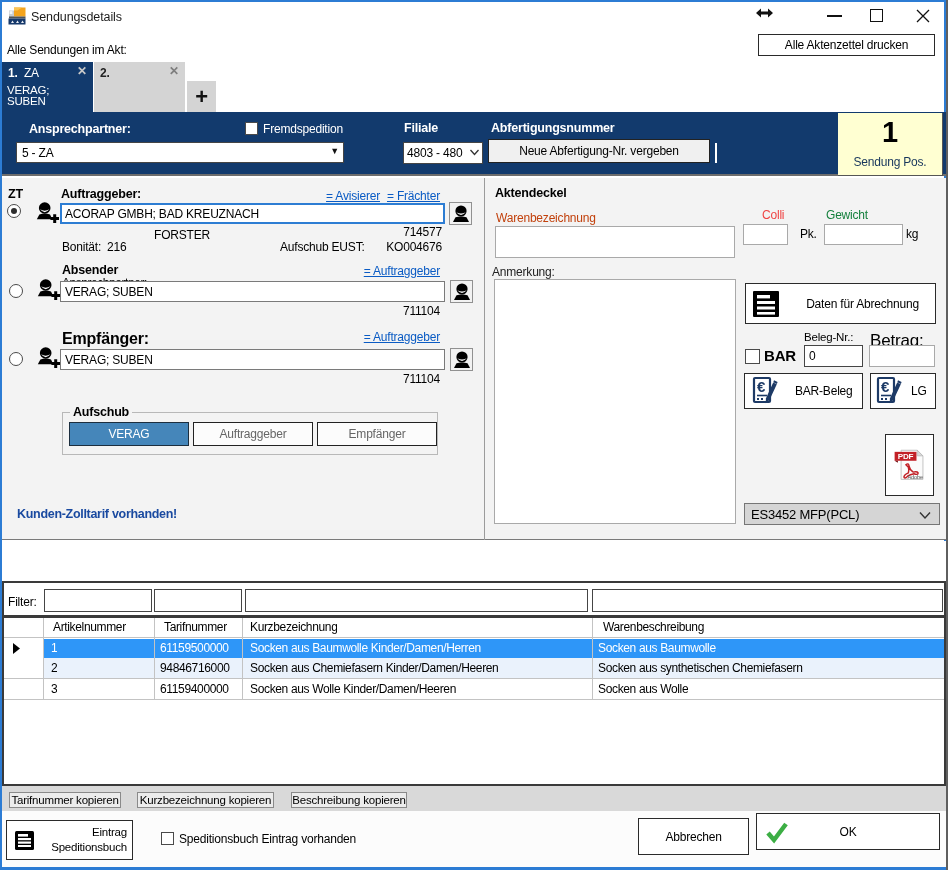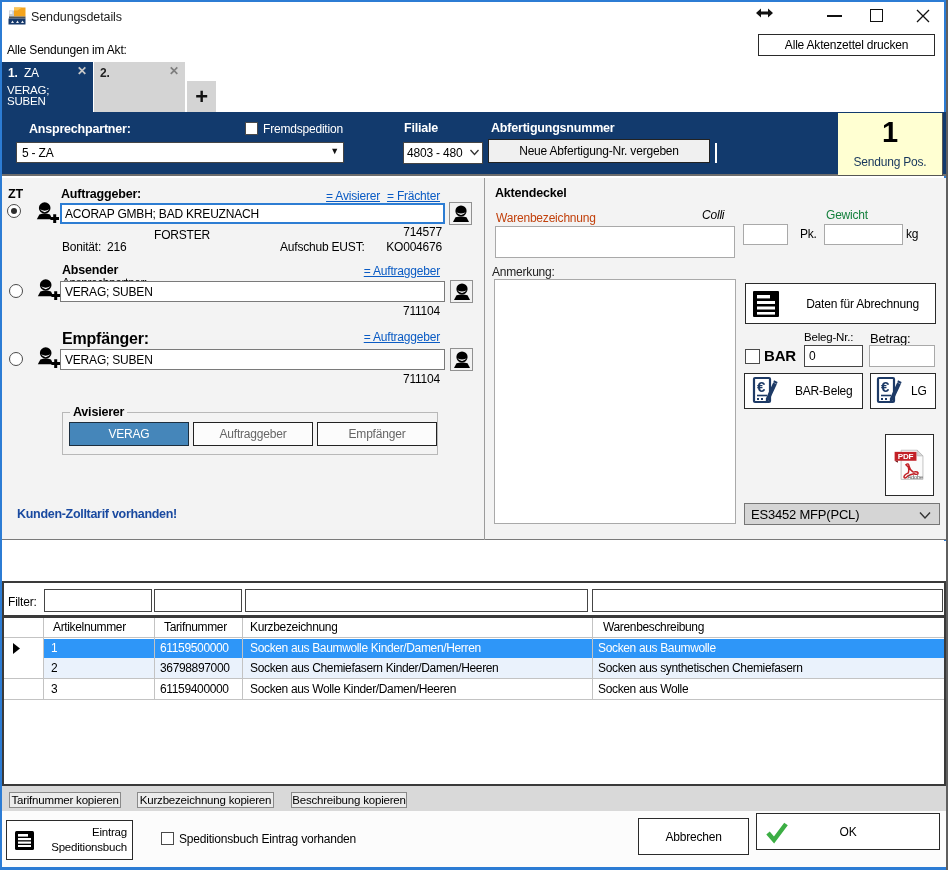--- a/index.html
+++ b/index.html
@@ -153,52 +153,52 @@
 <div class="abs btnp" style="left:450px;top:348px;">
       <svg width="18" height="18" viewBox="0 0 18 18">
   <circle cx="9" cy="6" r="5.6" fill="#000"></circle>
   <path d="M4.3 7.2 Q9 10 13.7 7.2 Q9 12.6 4.3 7.2 Z" fill="#fff"></path>
   <path d="M1 17 L3.5 12.3 Q9 10.6 14.5 12.3 L17 17 Z" fill="#000"></path>
 </svg>
     </div>
 <div class="abs" style="left:340px;top:372px;width:100px;text-align:right;">711104</div>
 
 <div class="abs" style="left:62px;top:412px;width:376px;height:43px;border:1px solid #b8b8b8;"></div>
-<div class="abs b" style="left:70px;top:405px;background:#f3f3f3;padding:0 3px;font-size:12.5px;">Avisierer</div>
+<div class="abs b" style="left:70px;top:405px;background:#f3f3f3;padding:0 3px;font-size:12.5px;">Aufschub</div>
 <div class="abs" style="left:69px;top:422px;width:120px;height:24px;background:#4586ba;border:1px solid #1c2e3e;color:#fff;display:flex;align-items:center;justify-content:center;">VERAG</div>
 <div class="abs" style="left:193px;top:422px;width:120px;height:24px;background:#fcfcfc;border:1px solid #222;color:#666;display:flex;align-items:center;justify-content:center;">Auftraggeber</div>
 <div class="abs" style="left:317px;top:422px;width:120px;height:24px;background:#fcfcfc;border:1px solid #222;color:#666;display:flex;align-items:center;justify-content:center;">Empfänger</div>
 
 <div class="abs b" style="left:17px;top:507px;font-size:12.5px;letter-spacing:-0.3px;color:#1a4aa0;">Kunden-Zolltarif vorhanden!</div>
 
 <div class="abs b" style="left:495px;top:186px;font-size:12.5px;">Aktendeckel</div>
 <div class="abs" style="left:496px;top:211px;color:#c2410c;">Warenbezeichnung</div>
 <div class="abs" style="left:495px;top:226px;width:240px;height:32px;background:#fff;border:1px solid #a9a9a9;"></div>
-<div class="abs" style="left:702px;top:208px;color:#000000;font-style:italic;">Colli</div>
+<div class="abs" style="left:762px;top:208px;color:#ef4444;">Colli</div>
 <div class="abs" style="left:743px;top:224px;width:45px;height:21px;background:#fff;border:1px solid #a9a9a9;"></div>
 <div class="abs" style="left:800px;top:227px;">Pk.</div>
 <div class="abs" style="left:826px;top:208px;color:#15803d;">Gewicht</div>
 <div class="abs" style="left:824px;top:224px;width:79px;height:21px;background:#fff;border:1px solid #a9a9a9;"></div>
 <div class="abs" style="left:906px;top:227px;">kg</div>
 <div class="abs" style="left:492px;top:265px;color:#222;">Anmerkung:</div>
 <div class="abs" style="left:494px;top:279px;width:242px;height:245px;background:#fff;border:1px solid #a9a9a9;"></div>
 
 <div class="abs btnw" style="left:745px;top:283px;width:191px;height:41px;border-width:1.5px;">
   <svg width="26" height="26" viewBox="0 0 26 26" style="position:absolute;left:7px;top:7px;">
     <rect x="0" y="0" width="26" height="26" rx="1" fill="#000"></rect>
     <rect x="4" y="4" width="13" height="3.4" fill="#fff"></rect>
     <rect x="4" y="10" width="18" height="3" fill="#fff"></rect>
     <rect x="4" y="15.5" width="18" height="3" fill="#fff"></rect>
     <rect x="4" y="21" width="18" height="2.6" fill="#fff"></rect>
   </svg>
   <div style="margin-left:44px;">Daten für Abrechnung</div>
 </div>
 
 <div class="abs" style="left:804px;top:331px;font-size:11.5px;">Beleg-Nr.:</div>
-<div class="abs" style="left:870px;top:331px;font-size:13px;">Betrag:</div>
+<div class="abs" style="left:870px;top:331px;font-size:17px;">Betrag:</div>
 <div class="abs cb" style="left:745px;top:349px;width:15px;height:15px;"></div>
 <div class="abs b" style="left:764px;top:347px;font-size:15px;">BAR</div>
 <div class="abs" style="left:804px;top:345px;width:59px;height:22px;background:#fff;border:1px solid #454545;">
       <div class="abs" style="left:4px;top:3px;">0</div>
     </div>
 <div class="abs" style="left:869px;top:345px;width:66px;height:22px;background:#fff;border:1px solid #a9a9a9;"></div>
 
 <div class="abs btnw" style="left:744px;top:373px;width:119px;height:36px;border-width:1.5px;justify-content:flex-start;">
   <svg width="26" height="30" viewBox="0 0 26 30" style="margin-left:7px;">
   <rect x="2" y="2" width="16" height="24" rx="1" fill="#fff" stroke="#1d3a66" stroke-width="2.2"></rect>
@@ -266,21 +266,21 @@
           </svg>
       <div class="cell" style="left:47px;color:#fff;">1</div>
       <div class="cell" style="left:156px;color:#fff;">61159500000</div>
       <div class="cell" style="left:246px;color:#fff;">Socken aus Baumwolle Kinder/Damen/Herren</div>
       <div class="cell" style="left:594px;color:#fff;">Socken aus Baumwolle</div>
     </div>
 
     <div class="abs" style="left:0;top:40px;width:940px;height:21px;border-bottom:1px solid #c3c3c3;">
       <div class="abs" style="left:39px;top:0;width:901px;height:20px;background:#eaf2fc;"></div>
       <div class="cell" style="left:47px;">2</div>
-      <div class="cell" style="left:156px;">36798897000</div>
+      <div class="cell" style="left:156px;">94846716000</div>
       <div class="cell" style="left:246px;">Socken aus Chemiefasern Kinder/Damen/Heeren</div>
       <div class="cell" style="left:594px;">Socken aus synthetischen Chemiefasern</div>
     </div>
 
     <div class="abs" style="left:0;top:61px;width:940px;height:21px;border-bottom:1px solid #c3c3c3;">
       <div class="cell" style="left:47px;">3</div>
       <div class="cell" style="left:156px;">61159400000</div>
       <div class="cell" style="left:246px;">Socken aus Wolle Kinder/Damen/Heeren</div>
       <div class="cell" style="left:594px;">Socken aus Wolle</div>
     </div>

